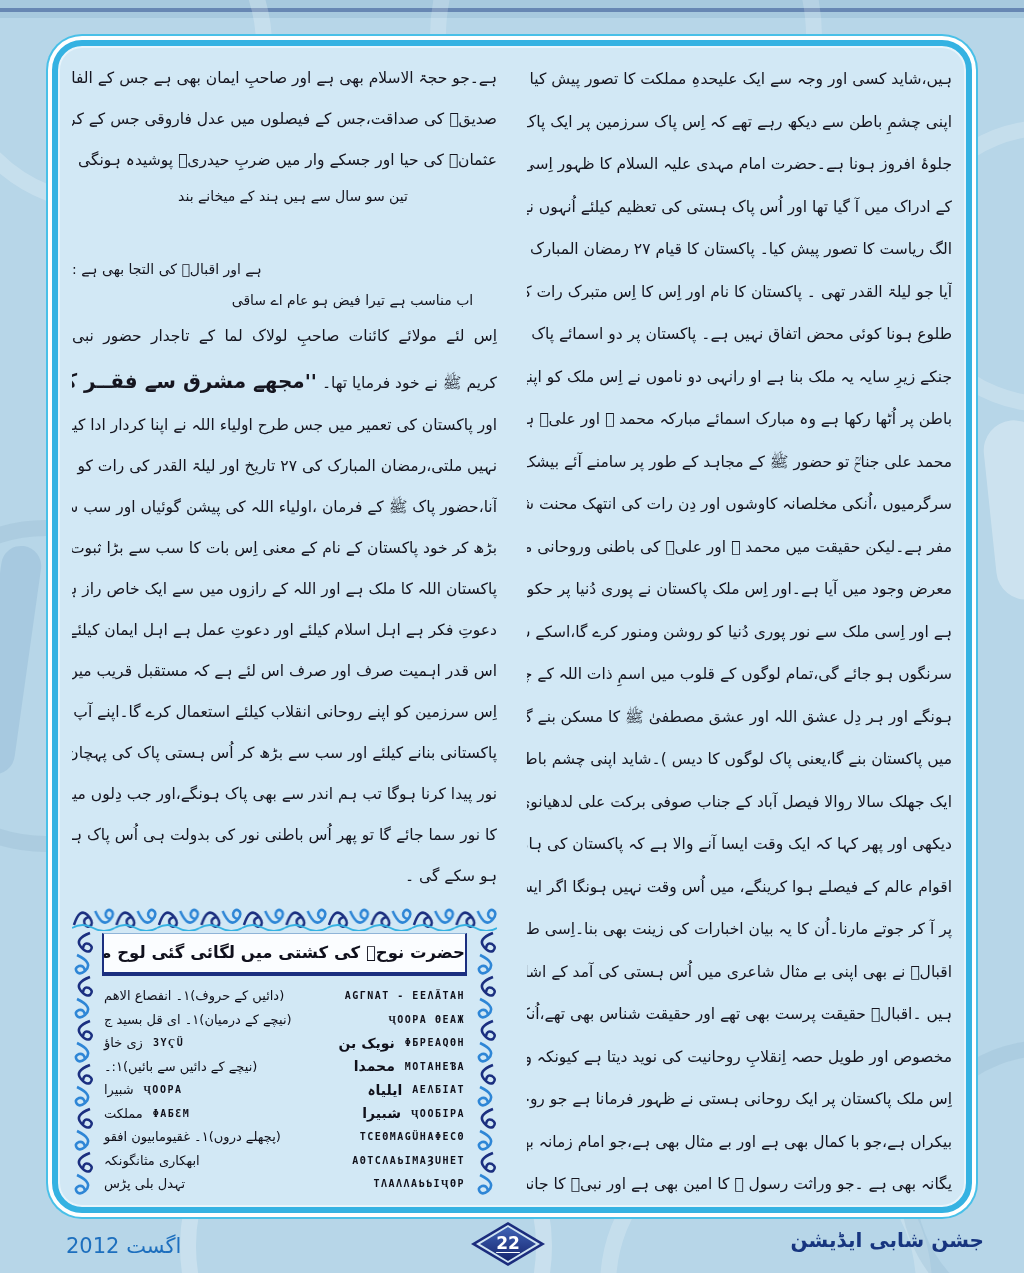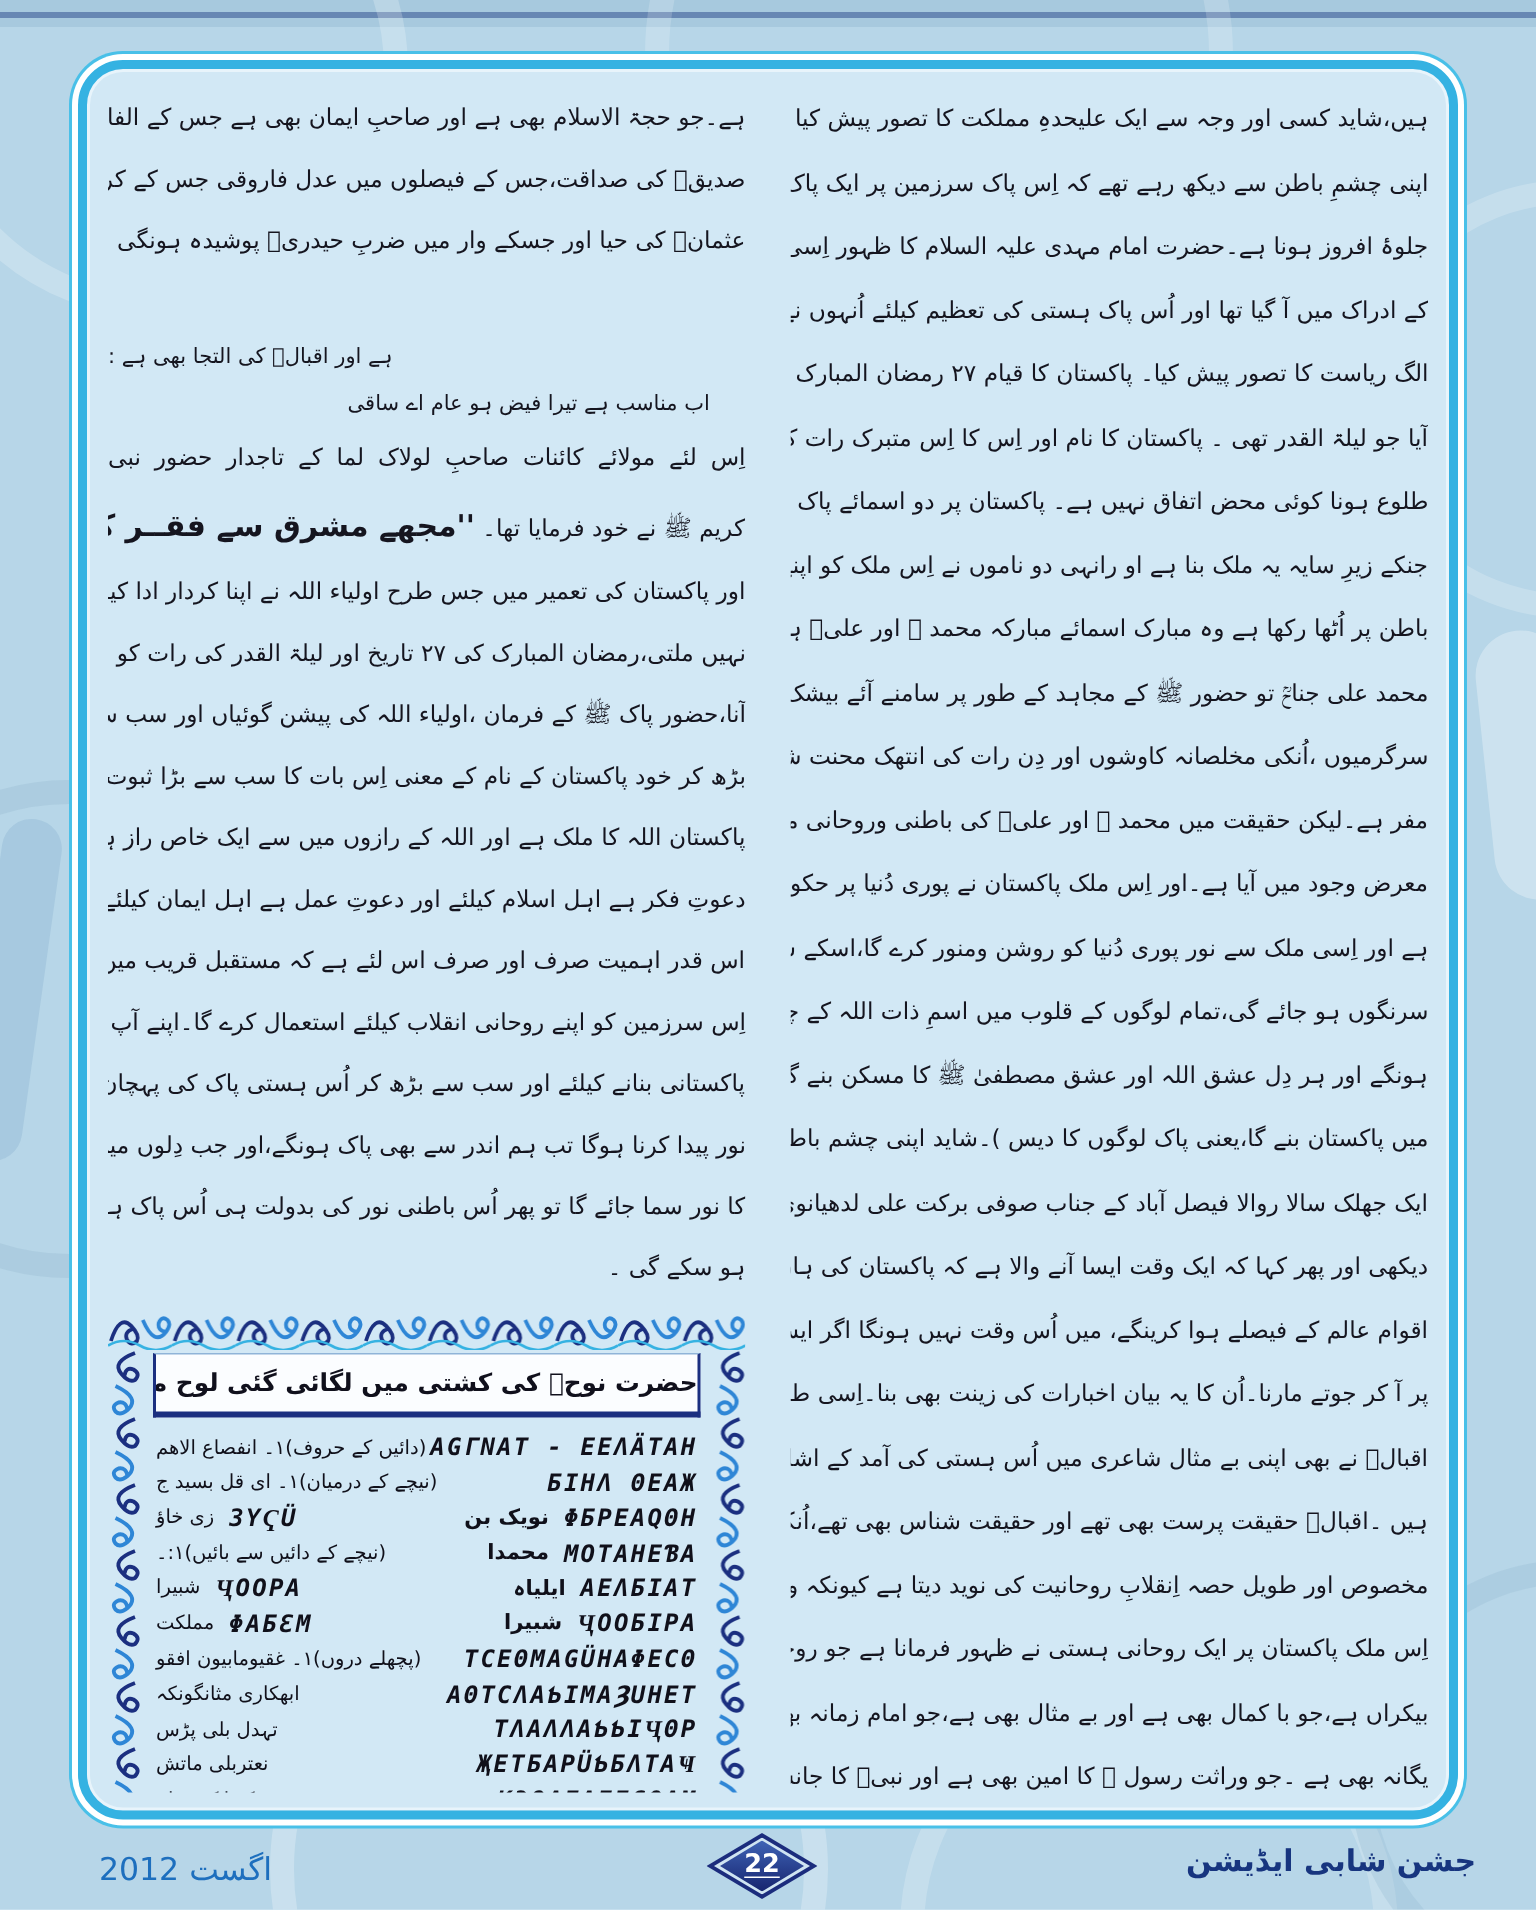--- a/index.html
+++ b/index.html
@@ -59,21 +59,21 @@
   .noah-content{position:absolute;inset:28px 26px 26px 26px;}
   .noah-title{
     direction:rtl;background:#fbfdff;border:1px solid #8fb4d8;
     border-left:2px solid #1b2f80;border-right:2px solid #1b2f80;border-bottom:4px solid #1b2f80;
     height:38px;line-height:38px;text-align:center;font-size:16.5px;font-weight:bold;color:#10101c;
     margin:0 4px 8px 4px;white-space:nowrap;overflow:hidden;
   }
   .noah-row{display:flex;justify-content:space-between;align-items:center;height:23.5px;padding:0 6px;}
   .noah-group{display:flex;align-items:center;gap:10px;}
   .noah-group.right{direction:rtl;}
-  .script{font-family:"DejaVu Sans Mono",monospace;font-weight:bold;font-size:16px;letter-spacing:1.5px;color:#10101a;white-space:nowrap;font-style:italic;}
+  .script{font-family:"DejaVu Sans Mono",monospace;font-weight:bold;font-size:10px;letter-spacing:1.5px;color:#10101a;white-space:nowrap;}
   .gloss{direction:rtl;font-size:14px;font-weight:bold;color:#10101a;white-space:nowrap;}
   .annot{direction:rtl;font-size:13px;color:#10101a;white-space:nowrap;}
 
   
   .footer-date{
     position:absolute;left:66px;top:1234px;font-size:21px;font-weight:normal;color:#1d6fbe;direction:rtl;
   }
   .diamond{position:absolute;left:471px;top:1222px;width:74px;height:44px;}
   .diamond .d-outer{position:absolute;inset:0;background:#1b2c7d;clip-path:polygon(50% 0,100% 50%,50% 100%,0 50%);}
   .diamond .d-gap{position:absolute;inset:3px 5px;background:#cfe4f2;clip-path:polygon(50% 0,100% 50%,50% 100%,0 50%);}
@@ -135,20 +135,21 @@
         <div class="line">اِس ملک پاکستان پر ایک روحانی ہستی نے ظہور فرمانا ہے جو روحانیت کا بحر</div>
         <div class="line">بیکراں ہے،جو با کمال بھی ہے اور بے مثال بھی ہے،جو امام زمانہ بھی ہے اور</div>
         <div class="line">یگانہ بھی ہے ۔جو وراثت رسول ﷺ کا امین بھی ہے اور نبیؐ کا جانشین بھی</div>
       </div>
 
     <div class="col col-left">
       <div id="left-lines">
           <div class="line">ہے۔جو حجۃ الاسلام بھی ہے اور صاحبِ ایمان بھی ہے جس کے الفاظ میں</div>
           <div class="line">صدیقؓ کی صداقت،جس کے فیصلوں میں عدل فاروقی جس کے کردار میں</div>
           <div class="line">عثمانؓ کی حیا اور جسکے وار میں ضربِ حیدریؓ پوشیدہ ہونگی جو طالبوں کی صدا بھی</div>
+          <div class="line small verse1">تین سو سال سے ہیں ہند کے میخانے بند</div>
           <div class="line small prose-left">ہے اور اقبالؒ کی التجا بھی ہے :</div>
           <div class="line small verse2">اب مناسب ہے تیرا فیض ہو عام اے ساقی</div>
           <div class="line">اِس لئے مولائے کائنات صاحبِ لولاک لما کے تاجدار حضور نبی</div>
           <div class="line quote"><span>کریم ﷺ نے خود فرمایا تھا۔ </span><span class="bold">''مجھے مشرق سے فقــر کی بو آتی ہے''</span></div>
           <div class="line">اور پاکستان کی تعمیر میں جس طرح اولیاء اللہ نے اپنا کردار ادا کیا اُسکی نظیر کہیں</div>
           <div class="line">نہیں ملتی،رمضان المبارک کی ۲۷ تاریخ اور لیلۃ القدر کی رات کو ظہور میں</div>
           <div class="line">آنا،حضور پاک ﷺ کے فرمان ،اولیاء اللہ کی پیشن گوئیاں اور سب سے</div>
           <div class="line">بڑھ کر خود پاکستان کے نام کے معنی اِس بات کا سب سے بڑا ثبوت ہیں کہ</div>
           <div class="line">پاکستان اللہ کا ملک ہے اور اللہ کے رازوں میں سے ایک خاص راز ہے۔ یہ</div>
           <div class="line">دعوتِ فکر ہے اہل اسلام کیلئے اور دعوتِ عمل ہے اہل ایمان کیلئے کہ پاکستان کی</div>
@@ -201,21 +202,21 @@
               <div class="noah-row">
                 <div class="noah-group left">
                   <span class="script">AGΓNAT - EEΛÄTAH</span>
                 </div>
                 <div class="noah-group right">
                   <span class="annot">(دائیں کے حروف)۱۔ انفصاع الاھم</span>
                 </div>
               </div>
               <div class="noah-row">
                 <div class="noah-group left">
-                  <span class="script">ƂIHΛ ΘEAЖ</span>
+                  <span class="script">ҶOOPA ΘEAЖ</span>
                 </div>
                 <div class="noah-group right">
                   <span class="annot">(نیچے کے درمیان)۱۔ ای قل بسید ج</span>
                 </div>
               </div>
               <div class="noah-row">
                 <div class="noah-group left">
                   <span class="script">ΦƂPEAQΘH</span>
                   <span class="gloss">نویک بن</span>
                 </div>

